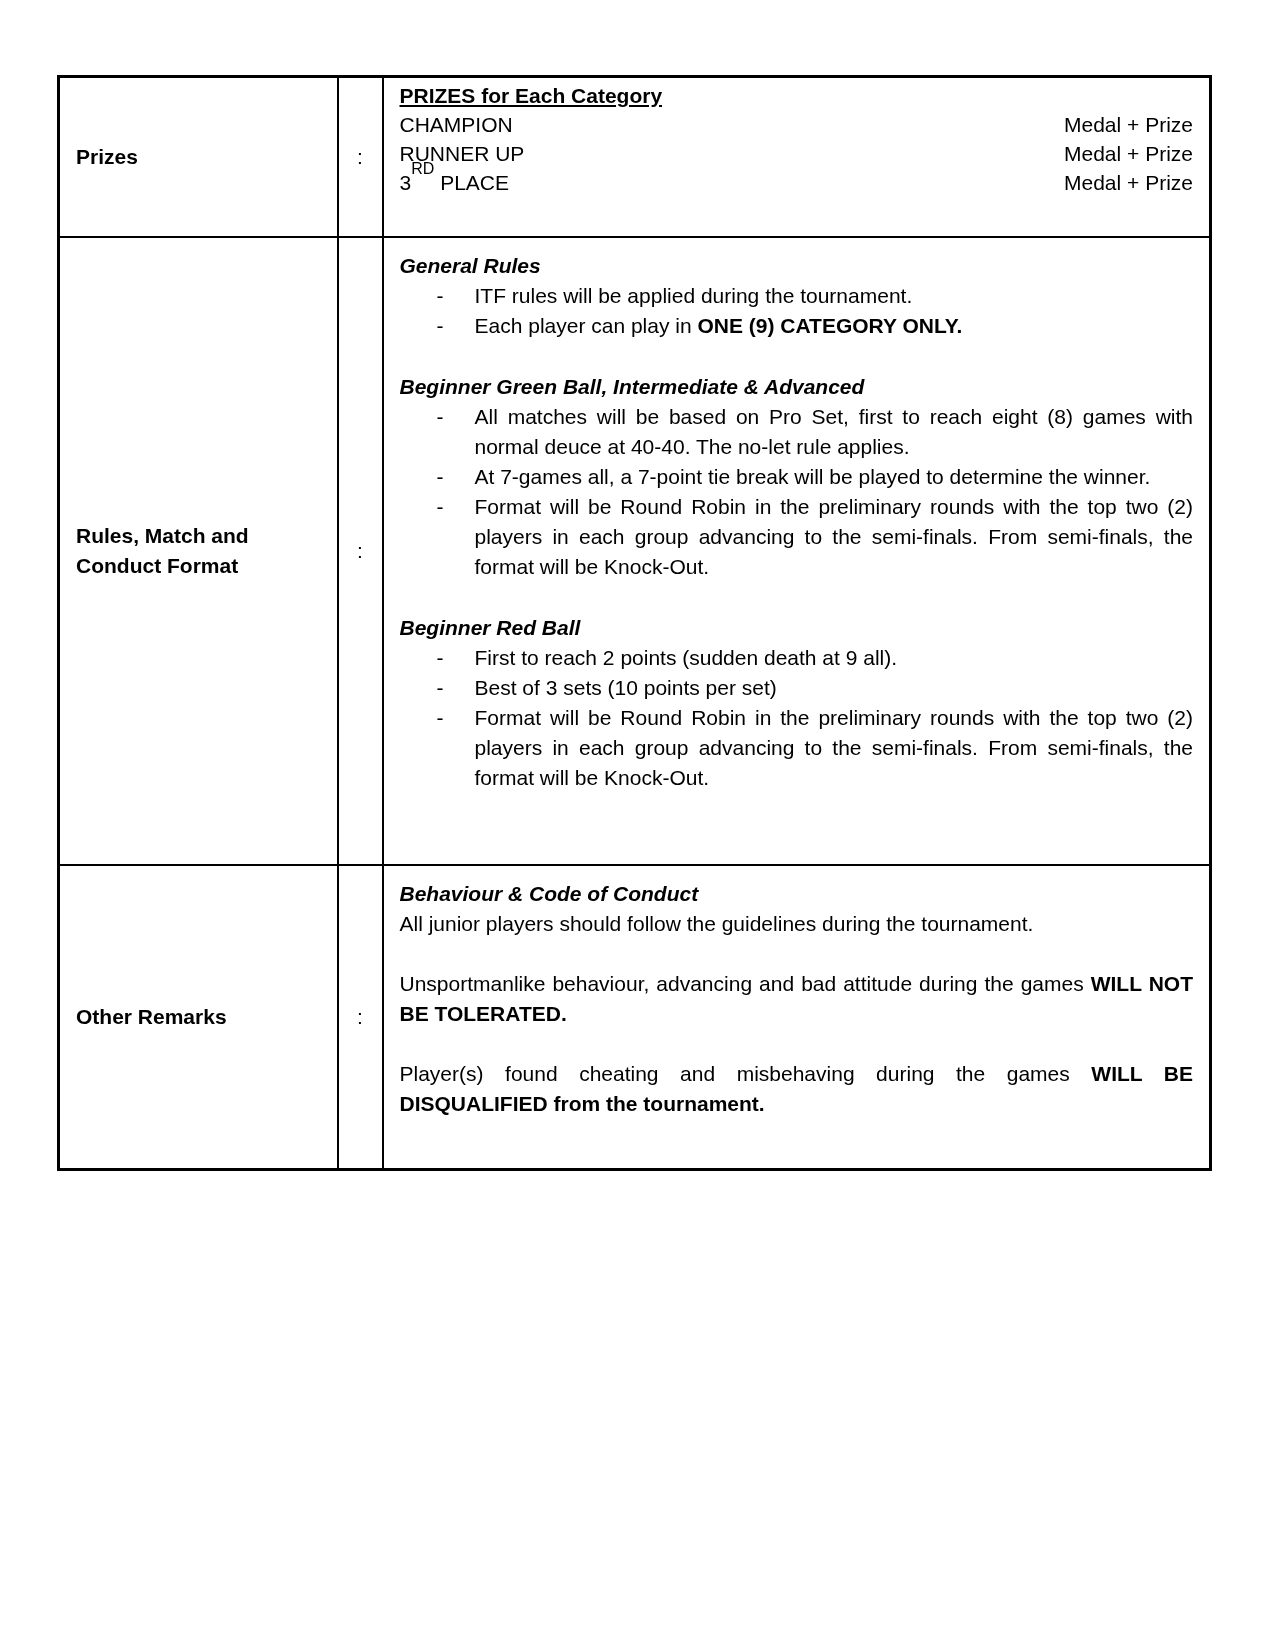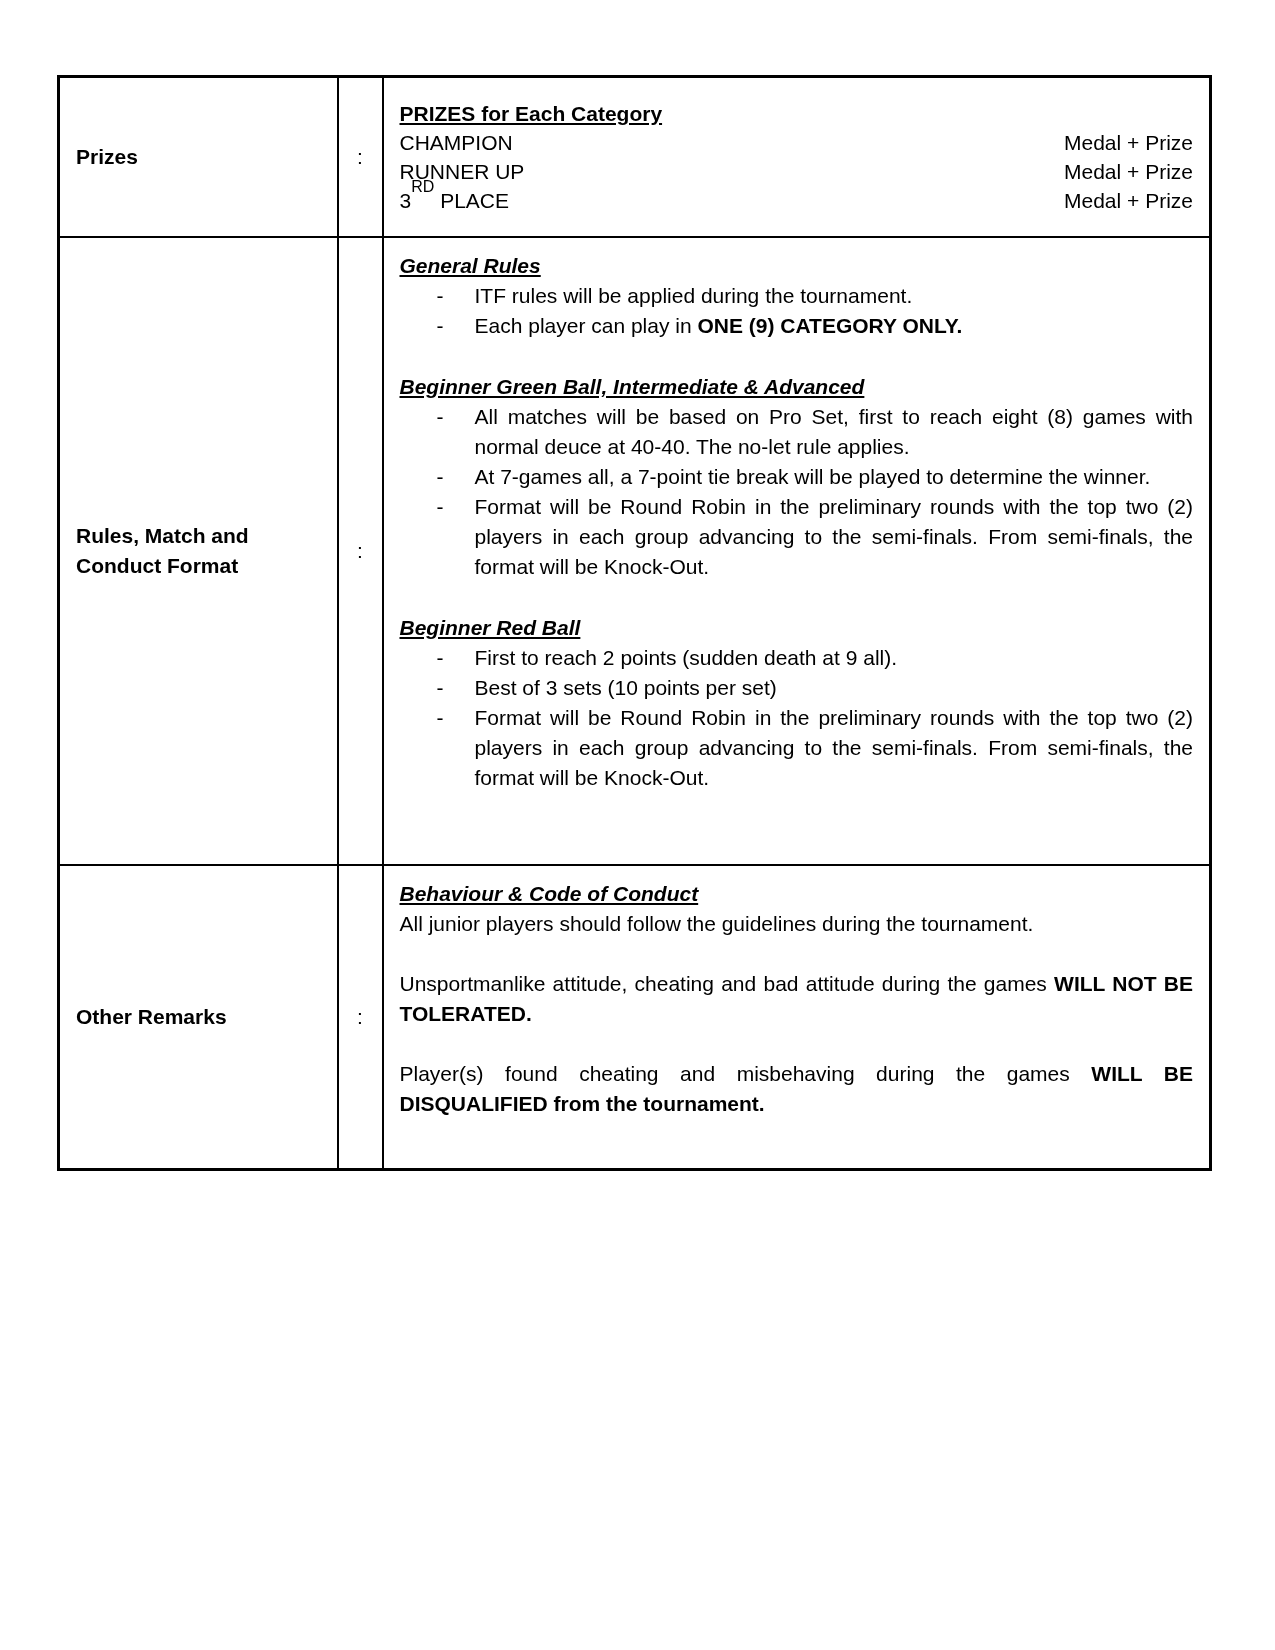--- a/index.html
+++ b/index.html
@@ -41,30 +41,29 @@
   }
   .content-cell {
     vertical-align: top;
     padding: 13px 16px 10px 16px;
     font-size: 21px;
     line-height: 30px;
   }
   .row-prizes   { height: 160px; }
   .row-rules    { height: 628px; }
   .row-remarks  { height: 305px; }
-  .row-prizes .content-cell { line-height: 29px; padding-top: 21px; }
+  .row-prizes .content-cell { line-height: 29px; padding-top: 3px; }
 
   .heading-plain {
     font-weight: bold;
     text-decoration: underline;
   }
   .heading-italic {
     font-weight: bold;
     font-style: italic;
-    text-decoration: underline;
   }
   .section { margin-top: 0; }
   .section + .section { margin-top: 31px; }
 
   .prize-line { display: flex; gap: 36px; }
   .prize-place { width: 195px; flex: 0 0 195px; }
   .prize-award { flex: 1; text-align: right; }
   .sup {
     font-size: 16px;
     position: relative;
@@ -184,21 +183,21 @@
       <td class="label-cell">
         <span>Other Remarks</span>
       </td>
       <td class="colon-cell">
         <span>:</span>
       </td>
       <td class="content-cell">
         <div class="heading-italic">Behaviour &amp; Code of Conduct</div>
         <div class="remark" style="margin-top:0;">All junior players should follow the guidelines during the tournament.</div>
         <div class="remark">
-          <span>Unsportmanlike attitude, cheating and bad attitude during the games </span><strong>WILL NOT BE TOLERATED.</strong>
+          <span>Unsportmanlike behaviour, advancing and bad attitude during the games </span><strong>WILL NOT BE TOLERATED.</strong>
         </div>
         <div class="remark">
           <span>Player(s) found cheating and misbehaving during the games </span><strong>WILL BE DISQUALIFIED from the tournament.</strong>
         </div>
       </td>
     </tr>
 
   </tbody>
     </table>
 </div>

